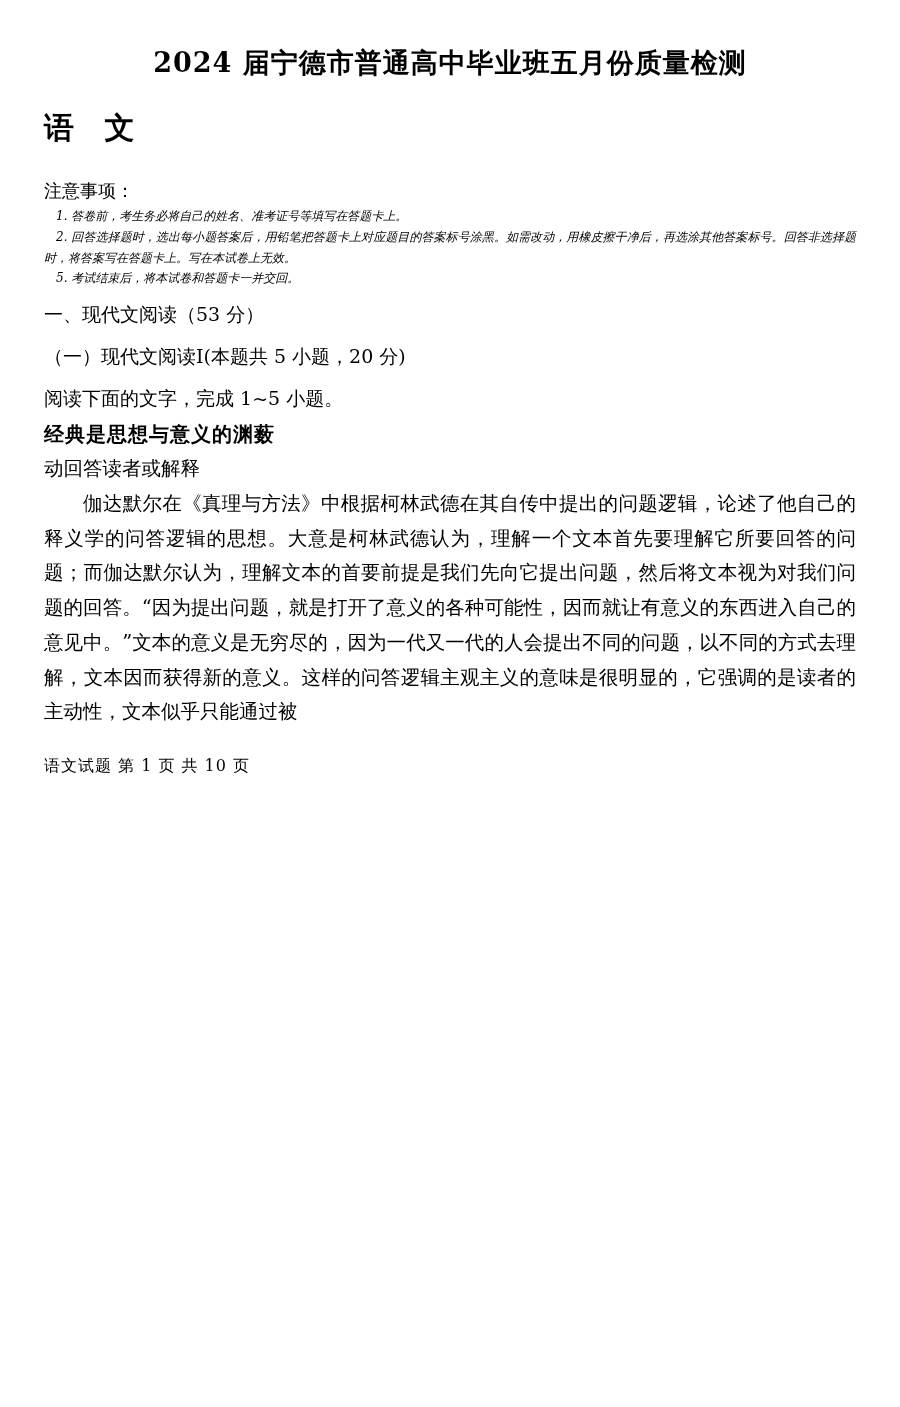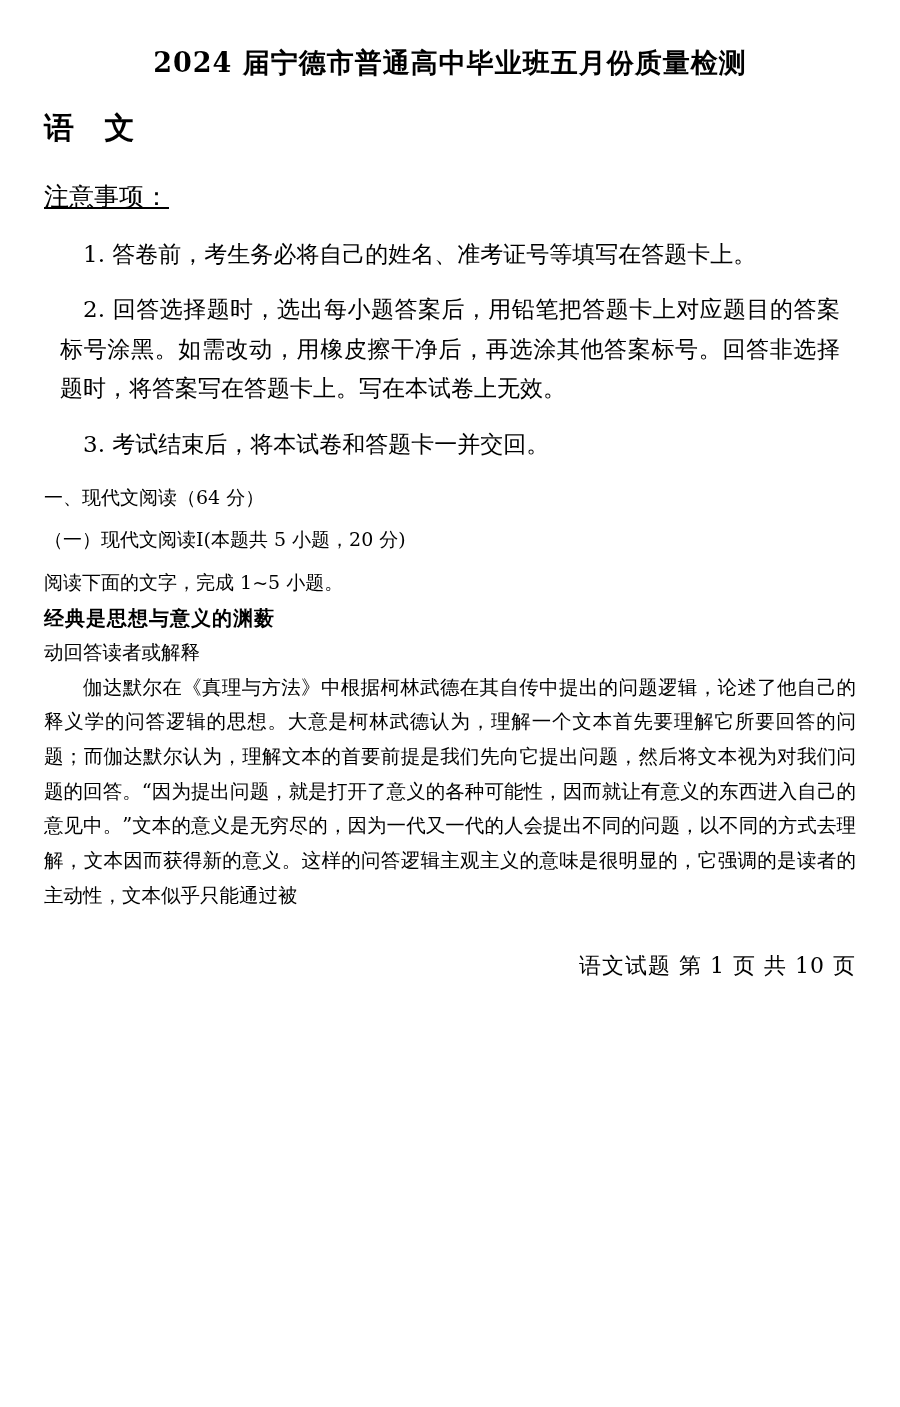--- a/index.html
+++ b/index.html
@@ -28,31 +28,31 @@
     line-height: 1.4;
     margin: 16px 0 6px 0;
   }
   .subject-title {
     font-size: 30px;
     font-weight: bold;
     letter-spacing: 10px;
     margin: 26px 0 26px 0;
   }
   .notice-head {
-    font-size: 25px;
+    font-size: 18px;
     line-height: 1.75;
     margin: 6px 0 0 0;
-    text-decoration: underline;
   }
   p.body-line {
-    font-size: 23px;
+    font-size: 12px;
     line-height: 1.72;
-    margin: 16px;
+    margin: 0;
     text-align: justify;
     text-justify: inter-ideograph;
+    font-style: italic;
   }
   p.indent1 {
     text-indent: 1em;
   }
   .section-head {
     font-size: 19px;
     line-height: 1.8;
     margin: 8px 0 0 0;
   }
   .article-title {
@@ -63,45 +63,45 @@
   }
   .para {
     font-size: 19.5px;
     line-height: 1.78;
     margin: 0;
     text-align: justify;
     text-justify: inter-ideograph;
     text-indent: 2em;
   }
   .footer {
-    text-align: right;
-    font-size: 22px;
-    margin-top: 38px;
+    text-align: left;
+    font-size: 16px;
+    margin-top: 26px;
     letter-spacing: 1px;
   }
   .nowrap-tail {
     text-indent: 0;
   }
 </style>
 </head>
 <body>
 
 <div class="page">
 
   <h1 class="doc-title">2024 届宁德市普通高中毕业班五月份质量检测</h1>
 
   <h2 class="subject-title">语 文</h2>
 
   <p class="notice-head">注意事项：</p>
 
   <p class="body-line indent1">1. 答卷前，考生务必将自己的姓名、准考证号等填写在答题卡上。</p>
   <p class="body-line indent1">2. 回答选择题时，选出每小题答案后，用铅笔把答题卡上对应题目的答案标号涂黑。如需改动，用橡皮擦干净后，再选涂其他答案标号。回答非选择题时，将答案写在答题卡上。写在本试卷上无效。</p>
-  <p class="body-line indent1">3. 考试结束后，将本试卷和答题卡一并交回。</p>
+  <p class="body-line indent1">5. 考试结束后，将本试卷和答题卡一并交回。</p>
 
-  <p class="section-head">一、现代文阅读（64 分）</p>
+  <p class="section-head">一、现代文阅读（53 分）</p>
   <p class="section-head">（一）现代文阅读Ⅰ(本题共 5 小题，20 分)</p>
   <p class="section-head">阅读下面的文字，完成 1~5 小题。</p>
 
   <p class="article-title">经典是思想与意义的渊薮</p>
 
   <p class="para nowrap-tail">动回答读者或解释</p>
   <p class="para">伽达默尔在《真理与方法》中根据柯林武德在其自传中提出的问题逻辑，论述了他自己的释义学的问答逻辑的思想。大意是柯林武德认为，理解一个文本首先要理解它所要回答的问题；而伽达默尔认为，理解文本的首要前提是我们先向它提出问题，然后将文本视为对我们问题的回答。“因为提出问题，就是打开了意义的各种可能性，因而就让有意义的东西进入自己的意见中。”文本的意义是无穷尽的，因为一代又一代的人会提出不同的问题，以不同的方式去理解，文本因而获得新的意义。这样的问答逻辑主观主义的意味是很明显的，它强调的是读者的主动性，文本似乎只能通过被</p>
 
   <div class="footer">语文试题 第 1 页 共 10 页</div>
 

